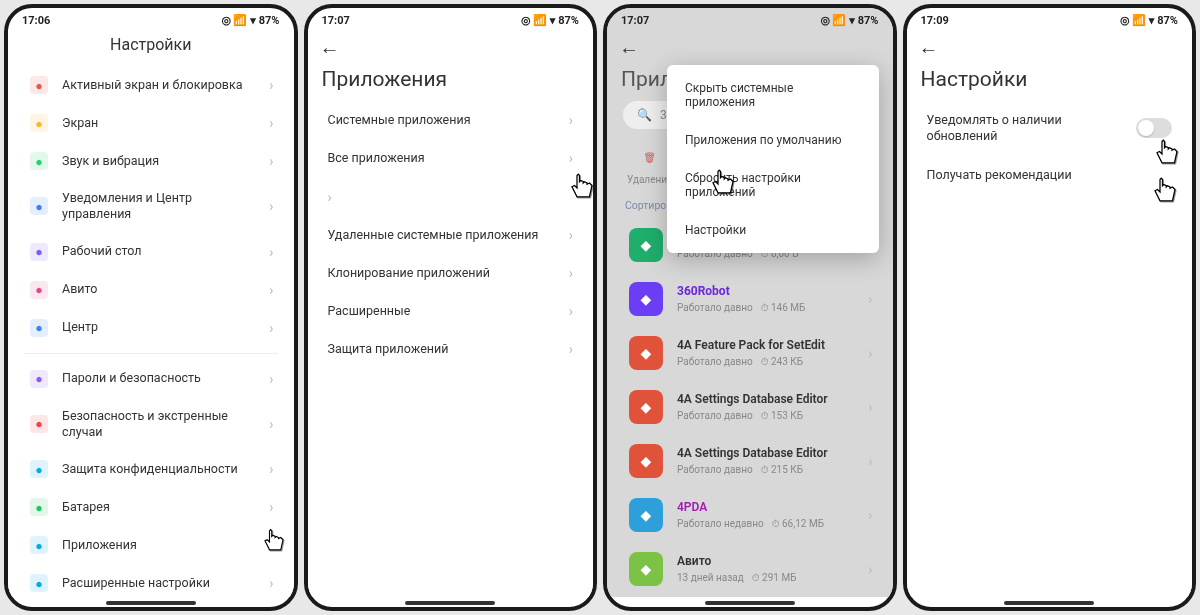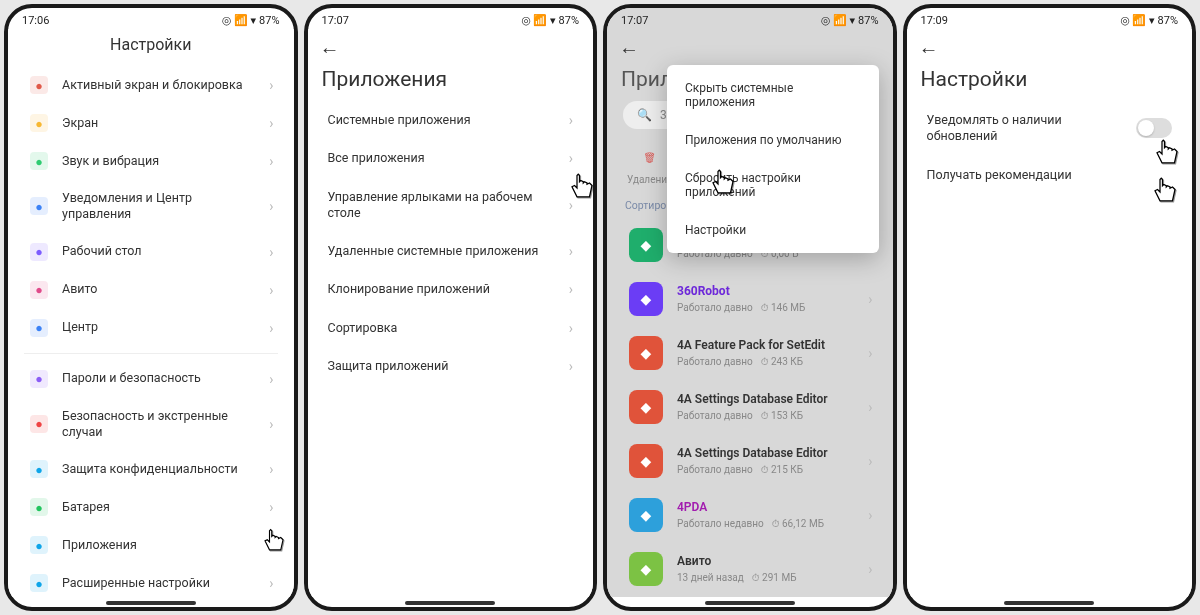--- a/index.html
+++ b/index.html
@@ -19,21 +19,21 @@
     border-radius: 28px;
     border: 4px solid #1a1a1a;
     overflow: hidden;
     position: relative;
     display: flex;
     flex-direction: column;
   }
   .phone.dimmed .main { background:#d8d8d8; }
   .status {
     display:flex; justify-content:space-between; align-items:center;
-    font-size:11px; padding:6px 14px 2px; color:#222; font-weight:400;text-align:center;
+    font-size:11px; padding:6px 14px 2px; color:#222; font-weight:700;text-align:center;
   }
   .status .right { display:flex; gap:3px; align-items:center; }
   .main { flex:1; overflow:hidden; padding:0 0 6px; position:relative; background:#fff; }
   .title-lg { font-size:21px; font-weight:400; color:#333; padding:8px 0 10px 14px; text-align:left;}
   .title-center { font-size:16px; font-weight:400; text-align:center; color:#333; padding:6px 0 12px;}
   .back { font-size:20px; padding:6px 8px 0 12px; cursor:pointer; display:inline-block; color:#333;}
   .list { padding:0 4px; }
   .row {
     display:flex; align-items:center; padding:10px 16px 10px 18px; gap:14px;
     font-size:12.5px; color:#333; position:relative;
@@ -169,33 +169,32 @@
     <div class="list" id="s2">
         <div class="row compact">
      <span class="label">Системные приложения</span>
      <span class="chev">›</span>
         </div>
         <div class="row compact">
      <span class="label">Все приложения</span>
      <span class="chev">›</span>
         </div>
         <div class="row compact">
-     <span class="label">Управление ярлыками на рабочем столе</span>
      <span class="chev">›</span>
         </div>
         <div class="row compact">
      <span class="label">Удаленные системные приложения</span>
      <span class="chev">›</span>
         </div>
         <div class="row compact">
      <span class="label">Клонирование приложений</span>
      <span class="chev">›</span>
         </div>
         <div class="row compact">
-     <span class="label">Сортировка</span>
+     <span class="label">Расширенные</span>
      <span class="chev">›</span>
         </div>
         <div class="row compact">
      <span class="label">Защита приложений</span>
      <span class="chev">›</span>
         </div>
       </div>
   </div>
   <div class="cursor" style="left:254px;top:160px;">
     <svg viewBox="0 0 32 32" width="40" height="40">

